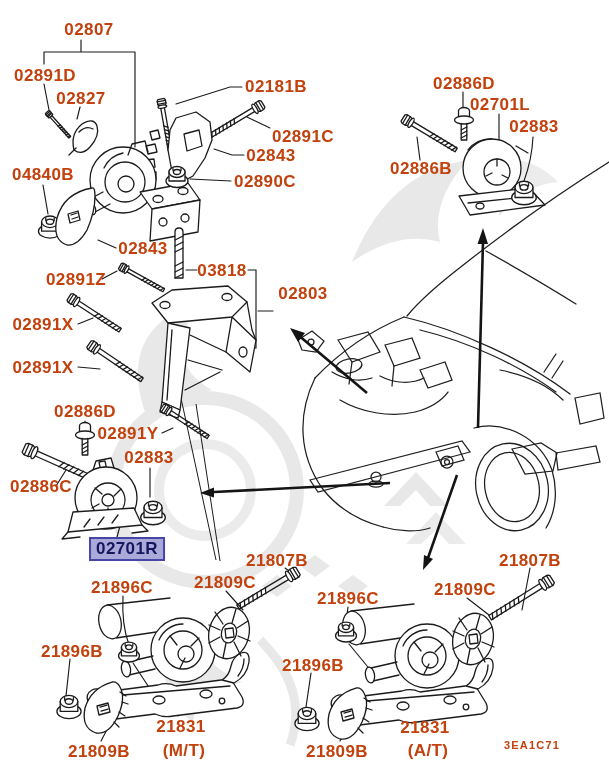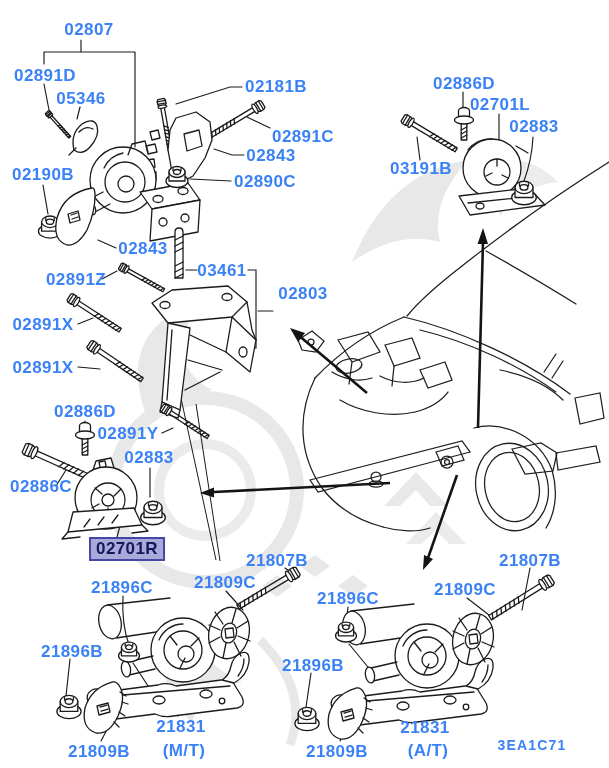--- a/index.html
+++ b/index.html
@@ -9,22 +9,22 @@
   .pn{fill:none;stroke:#1b1b1b;stroke-width:1.3;vector-effect:non-scaling-stroke;
       stroke-linecap:round;stroke-linejoin:round;}
   .pf{fill:#ffffff;stroke:#1b1b1b;stroke-width:1.3;vector-effect:non-scaling-stroke;
       stroke-linejoin:round;}
   .ld{fill:none;stroke:#1b1b1b;stroke-width:1.15;stroke-linecap:round;}
   .thin{fill:none;stroke:#1b1b1b;stroke-width:1;}
   .ar{fill:none;stroke:#141414;stroke-width:2.6;}
   .ah{fill:#141414;stroke:none;}
   .car{fill:none;stroke:#1f1f1f;stroke-width:1.25;stroke-linecap:round;}
   .lbl{position:absolute;transform:translate(-50%,-50%);font-weight:bold;font-size:17px;
-       letter-spacing:.4px;color:#3b82f6;white-space:nowrap;line-height:1;}
-  .lbl.small{font-size:14px;letter-spacing:1.2px;}
+       letter-spacing:.4px;color:#c2410c;white-space:nowrap;line-height:1;}
+  .lbl.small{font-size:11px;letter-spacing:1.2px;}
   .lbl.hl{background:#a9a9da;border:2px solid #4646a5;color:#16165e;padding:1px 5px 2px;}
 </style>
 </head>
 <body>
 
 <div class="stage">
 
 <svg class="art" width="609" height="768" viewBox="0 0 609 768">
   <defs>
     <g id="bolt">
@@ -264,41 +264,41 @@
     <path class="ah" d="M483,228 L477.5,244 L488,244 Z"></path>
     <path class="ar" d="M390,483 L214,492"></path>
     <path class="ah" d="M200,493 L214,487.5 L214,497.5 Z"></path>
     <path class="ar" d="M457,475 L428,558"></path>
     <path class="ah" d="M423,570 L424,555 L433,559 Z"></path>
   </g>
 </svg>
 
 <div class="lbl" style="left:89px;top:29px">02807</div>
 <div class="lbl" style="left:45px;top:75px">02891D</div>
-<div class="lbl" style="left:81px;top:98px">05346</div>
+<div class="lbl" style="left:81px;top:98px">02827</div>
 <div class="lbl" style="left:276px;top:86px">02181B</div>
 <div class="lbl" style="left:303px;top:136px">02891C</div>
 <div class="lbl" style="left:271px;top:155px">02843</div>
 <div class="lbl" style="left:265px;top:181px">02890C</div>
-<div class="lbl" style="left:43px;top:174px">02190B</div>
+<div class="lbl" style="left:43px;top:174px">04840B</div>
 <div class="lbl" style="left:143px;top:248px">02843</div>
-<div class="lbl" style="left:222px;top:270px">03461</div>
+<div class="lbl" style="left:222px;top:270px">03818</div>
 <div class="lbl" style="left:76px;top:279px">02891Z</div>
 <div class="lbl" style="left:303px;top:293px">02803</div>
 <div class="lbl" style="left:43px;top:324px">02891X</div>
 <div class="lbl" style="left:43px;top:367px">02891X</div>
 <div class="lbl" style="left:85px;top:411px">02886D</div>
 <div class="lbl" style="left:128px;top:433px">02891Y</div>
 <div class="lbl" style="left:149px;top:457px">02883</div>
 <div class="lbl" style="left:41px;top:486px">02886C</div>
 <div class="lbl hl" style="left:127px;top:549px">02701R</div>
 <div class="lbl" style="left:464px;top:83px">02886D</div>
 <div class="lbl" style="left:500px;top:104px">02701L</div>
 <div class="lbl" style="left:534px;top:126px">02883</div>
-<div class="lbl" style="left:421px;top:168px">03191B</div>
+<div class="lbl" style="left:421px;top:168px">02886B</div>
 <div class="lbl" style="left:277px;top:560px">21807B</div>
 <div class="lbl" style="left:122px;top:587px">21896C</div>
 <div class="lbl" style="left:225px;top:582px">21809C</div>
 <div class="lbl" style="left:348px;top:598px">21896C</div>
 <div class="lbl" style="left:465px;top:589px">21809C</div>
 <div class="lbl" style="left:530px;top:560px">21807B</div>
 <div class="lbl" style="left:72px;top:651px">21896B</div>
 <div class="lbl" style="left:313px;top:665px">21896B</div>
 <div class="lbl" style="left:181px;top:726px">21831</div>
 <div class="lbl" style="left:184px;top:750px">(M/T)</div>

